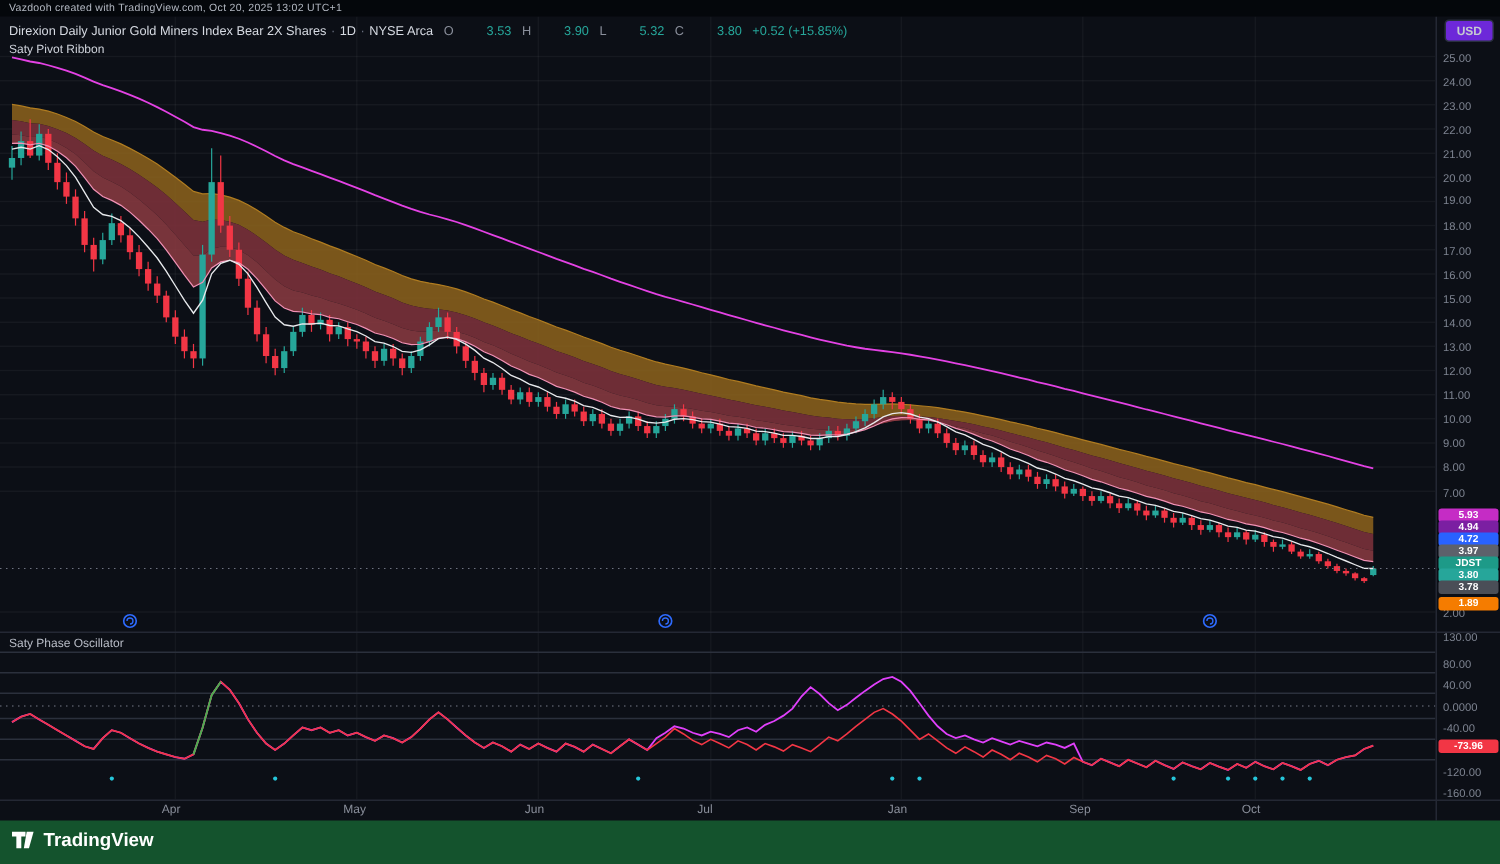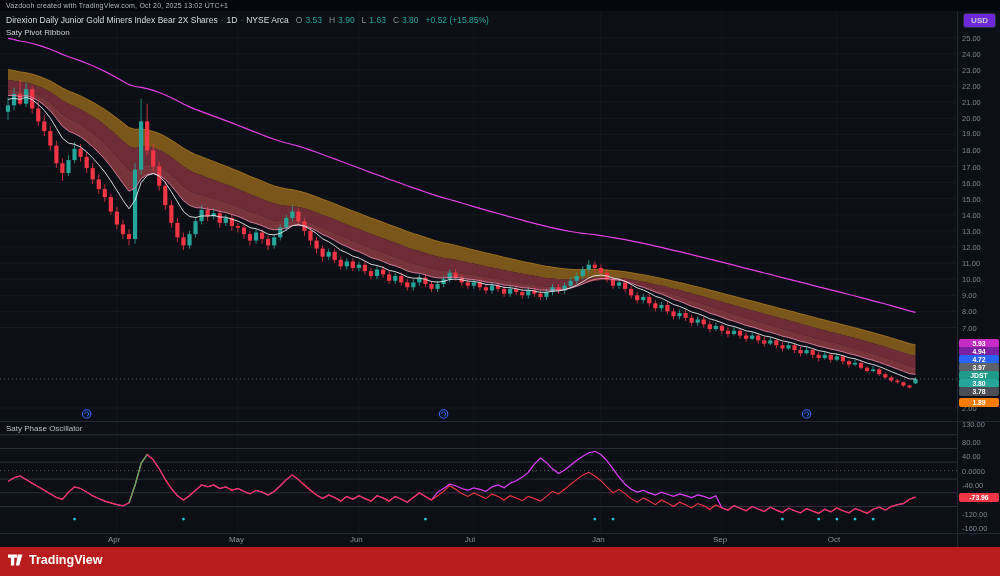--- a/index.html
+++ b/index.html
@@ -6,34 +6,34 @@
   .screen{position:relative;width:1000px;height:576px;background:#0c0f16;overflow:hidden;
           font-family:"Liberation Sans",sans-serif;-webkit-font-smoothing:antialiased;}
   .topbar{position:absolute;left:0;top:0;width:1000px;height:11px;background:#04070b;
           color:#b3b8c2;font-size:7px;line-height:11px;padding-left:6px;box-sizing:border-box;letter-spacing:.2px;z-index:6;}
   #chart-svg{position:absolute;left:0;top:0;width:957px;height:533px;z-index:1;}
   .legend{position:absolute;left:6px;top:15px;display:flex;flex-direction:column;gap:3px;z-index:5;}
   .lrow1{display:flex;align-items:center;gap:3px;font-size:8.5px;color:#d6dae2;white-space:nowrap;}
   .lrow2{font-size:8px;color:#ced2da;}
   .sep{color:#6a7080;}
   .ok{color:#8a8f9b;margin-left:4px;}
-  .ov{color:#26a69a;}
+  .ov{color:#26a69a;margin-left:19px;}
   .chg{margin-left:4px;color:#26a69a;}
   .usd{position:absolute;right:4px;top:13px;z-index:6;font-family:"Liberation Sans",sans-serif;
        font-size:8px;font-weight:bold;color:#c5c9d1;background:#6d28d9;border:1px solid #2a3040;
        border-radius:3px;padding:2px 7px;cursor:pointer;}
   .osc-label{position:absolute;left:6px;top:424px;z-index:5;font-size:8px;color:#b8bcc6;}
   #right-axis{position:absolute;left:957px;top:11px;width:43px;height:536px;border-left:1px solid #242834;z-index:4;}
   .tick{position:absolute;left:4px;color:#7d8390;font-size:7.5px;}
   .chip{position:absolute;left:1px;width:40px;height:9px;border-radius:2px;color:#fff;
         font-size:6.8px;font-weight:bold;line-height:9.5px;text-align:center;}
   .sep-h{position:absolute;left:0;width:1000px;height:1px;background:#242834;z-index:3;}
   #time-axis{position:absolute;left:0;top:533px;width:957px;height:14px;z-index:4;}
   .month{position:absolute;top:2px;color:#8a8f9b;font-size:8px;}
-  .bottombar{position:absolute;left:0;top:547px;width:1000px;height:29px;background:#b91c1c;z-index:5;}
+  .bottombar{position:absolute;left:0;top:547px;width:1000px;height:29px;background:#14532d;z-index:5;}
   .tvbrand{position:absolute;left:8px;top:5px;display:flex;align-items:center;gap:5px;
            color:#fff;font-weight:bold;font-size:12.5px;cursor:pointer;}
 </style>
 </head>
 <body>
 
 <div class="screen">
 
   <div class="topbar">
     <span>Vazdooh created with TradingView.com, Oct 20, 2025 13:02 UTC+1</span>
@@ -427,21 +427,21 @@
       <span>Direxion Daily Junior Gold Miners Index Bear 2X Shares</span>
       <span class="sep">·</span>
       <span>1D</span>
       <span class="sep">·</span>
       <span>NYSE Arca</span>
       <span class="ok">O</span>
       <span class="ov">3.53</span>
       <span class="ok">H</span>
       <span class="ov">3.90</span>
       <span class="ok">L</span>
-      <span class="ov">1.63</span>
+      <span class="ov">5.32</span>
       <span class="ok">C</span>
       <span class="ov">3.80</span>
       <span class="chg">+0.52 (+15.85%)</span>
     </div>
     <div class="lrow2">
       <span>Saty Pivot Ribbon</span>
     </div>
   </div>
 
   <button class="usd">USD</button>

